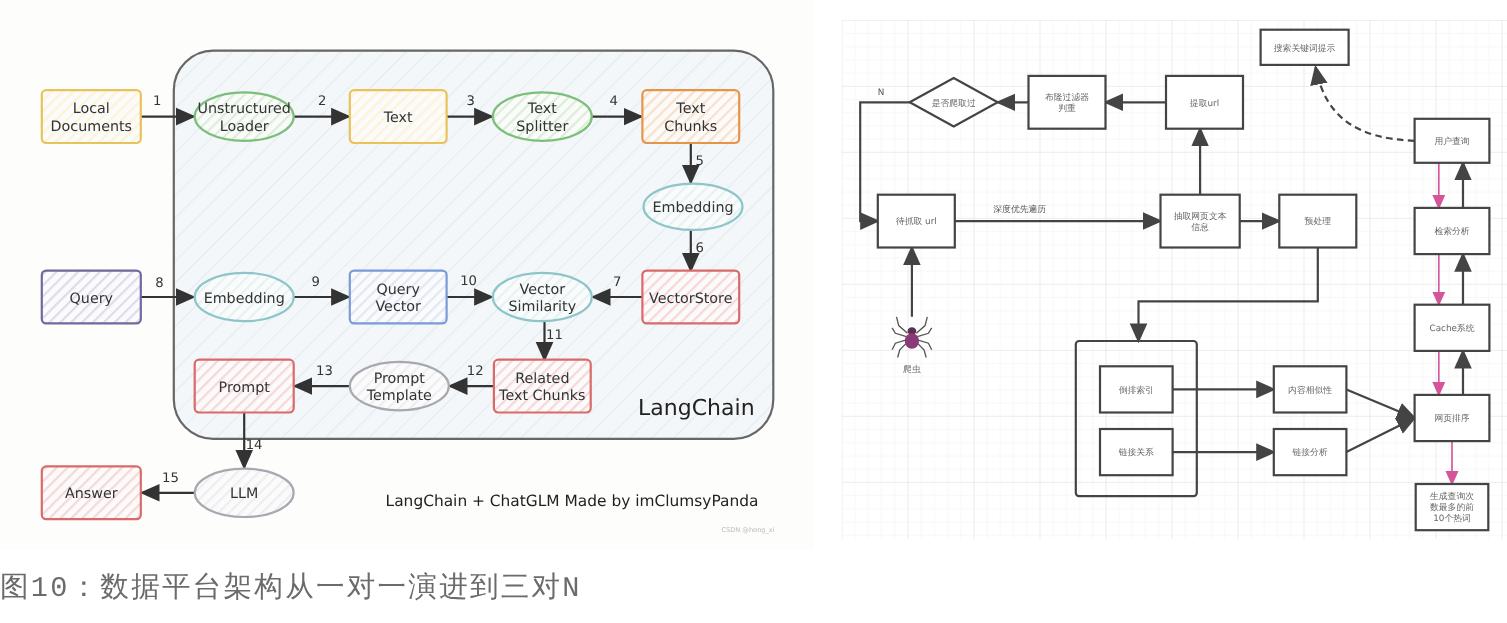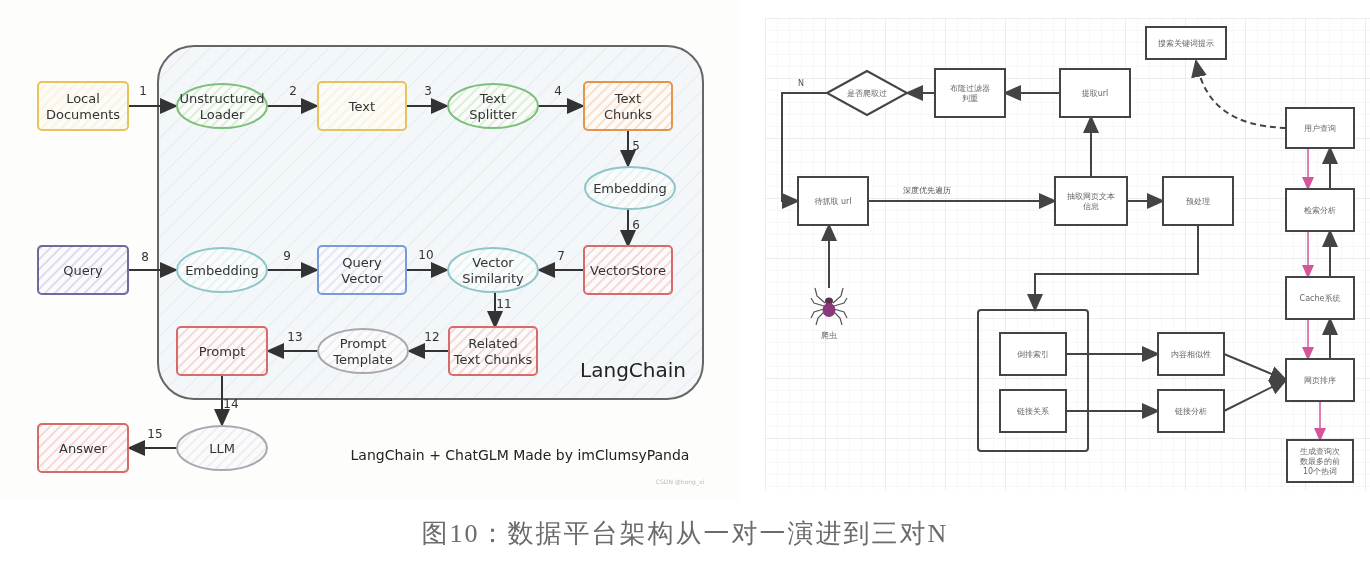--- a/index.html
+++ b/index.html
@@ -1,19 +1,19 @@
 <!DOCTYPE html>
 <html><head>
 <meta charset="utf-8">
 <style>
   html, body { margin: 0; padding: 0; background: #ffffff; }
   body { width: 1370px; height: 566px; position: relative; overflow: hidden; font-family: "DejaVu Sans", sans-serif; }
   #left-panel { position: absolute; left: 0; top: 0; width: 740px; height: 500px; background: #fdfdfb; }
   #right-panel { position: absolute; left: 765px; top: 18px; width: 605px; height: 472px; background: #ffffff; }
-  #caption { position: absolute; left: 0; top: 516px; width: 1370px; text-align: center; font-size: 26px; color: #6b6b6b; letter-spacing: 2px; font-family: Liberation Serif, serif; }
+  #caption { position: absolute; left: 0; top: 516px; width: 1370px; text-align: left; font-size: 26px; color: #6b6b6b; letter-spacing: 2px; font-family: Liberation Mono, monospace; }
   svg text { font-family: "DejaVu Sans", sans-serif; }
   .lc-text { font-size: 13px; fill: #333; }
   .lc-num { font-size: 12px; fill: #333; }
   .rt-text { font-size: 8px; fill: #666; }
 </style>
 </head>
 <body>
 
 <div id="left-panel">
   <svg id="left-svg" width="740" height="500" viewBox="0 0 740 500">

